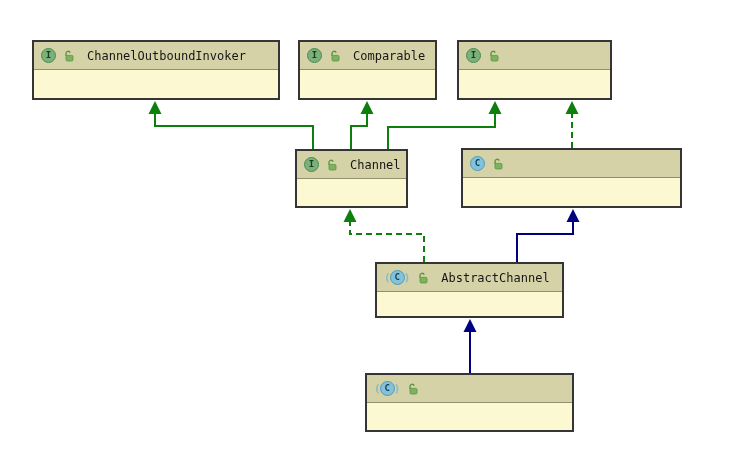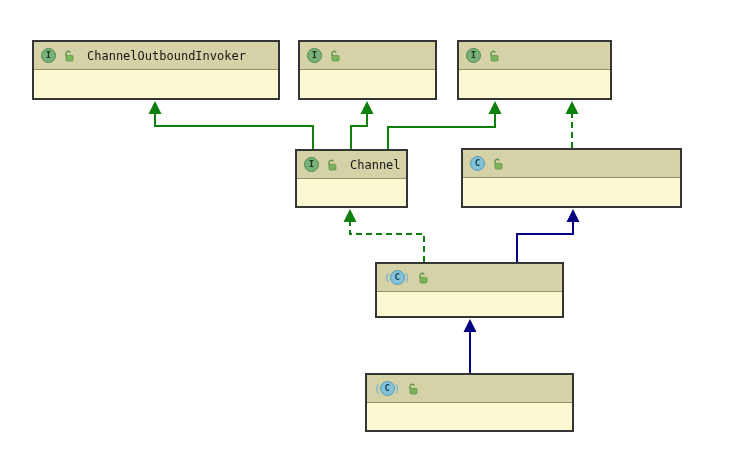--- a/index.html
+++ b/index.html
@@ -147,20 +147,21 @@
     <div class="node-header">
       <span class="icon-wrap">
         <span class="type-icon interface-circle">I</span>
       </span>
       <span class="lock-icon">
         <svg width="12" height="12" viewBox="0 0 12 12">
           <path d="M3 6 V3.6 A2.2 2.2 0 0 1 7.2 2.6" fill="none" stroke="#5c9246" stroke-width="1.4"></path>
           <rect x="3" y="5.4" width="7" height="5.6" rx="1.2" fill="#7cb35b" stroke="#5c9246" stroke-width="0.8"></rect>
         </svg>
       </span>
+      <span class="node-label">Comparable</span>
     </div>
     <div class="node-body"></div>
   </div>
 
   <div class="node" style="left:457px; top:40px; width:155px; height:60px;">
     <div class="node-header">
       <span class="icon-wrap">
         <span class="type-icon interface-circle">I</span>
       </span>
       <span class="lock-icon">
@@ -208,20 +209,21 @@
     <div class="node-header">
       <span class="icon-wrap abstract">
         <span class="type-icon class-circle">C</span>
       </span>
       <span class="lock-icon">
         <svg width="12" height="12" viewBox="0 0 12 12">
           <path d="M3 6 V3.6 A2.2 2.2 0 0 1 7.2 2.6" fill="none" stroke="#5c9246" stroke-width="1.4"></path>
           <rect x="3" y="5.4" width="7" height="5.6" rx="1.2" fill="#7cb35b" stroke="#5c9246" stroke-width="0.8"></rect>
         </svg>
       </span>
+      <span class="node-label">AbstractChannel</span>
     </div>
     <div class="node-body"></div>
   </div>
 
   <div class="node" style="left:365px; top:373px; width:209px; height:59px;">
     <div class="node-header">
       <span class="icon-wrap abstract">
         <span class="type-icon class-circle">C</span>
       </span>
       <span class="lock-icon">

